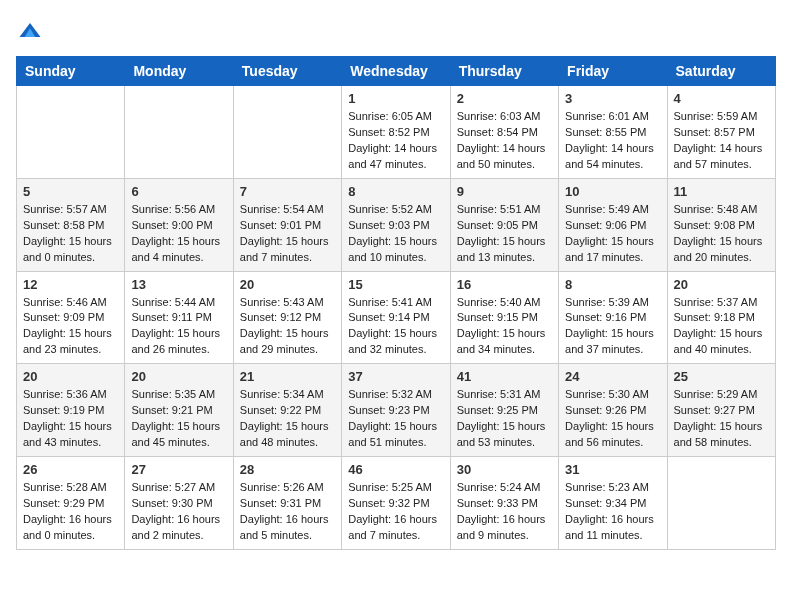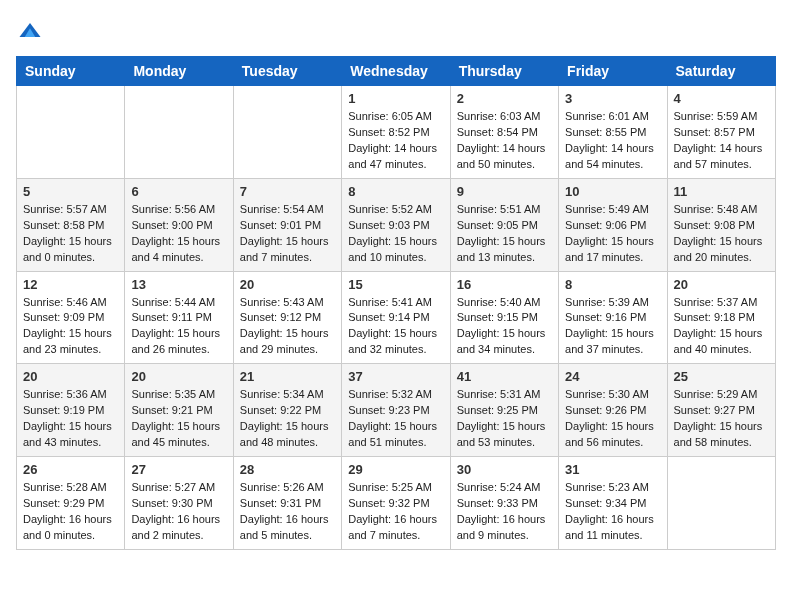--- a/index.html
+++ b/index.html
@@ -237,21 +237,21 @@
         </td>
         <td>
           <div class="day-num">27</div>
           <div class="day-info">Sunrise: 5:27 AM<br>Sunset: 9:30 PM<br>Daylight: 16 hours and 2 minutes.</div>
         </td>
         <td>
           <div class="day-num">28</div>
           <div class="day-info">Sunrise: 5:26 AM<br>Sunset: 9:31 PM<br>Daylight: 16 hours and 5 minutes.</div>
         </td>
         <td>
-          <div class="day-num">29</div>
+          <div class="day-num">46</div>
           <div class="day-info">Sunrise: 5:25 AM<br>Sunset: 9:32 PM<br>Daylight: 16 hours and 7 minutes.</div>
         </td>
         <td>
           <div class="day-num">30</div>
           <div class="day-info">Sunrise: 5:24 AM<br>Sunset: 9:33 PM<br>Daylight: 16 hours and 9 minutes.</div>
         </td>
         <td>
           <div class="day-num">31</div>
           <div class="day-info">Sunrise: 5:23 AM<br>Sunset: 9:34 PM<br>Daylight: 16 hours and 11 minutes.</div>
         </td>

